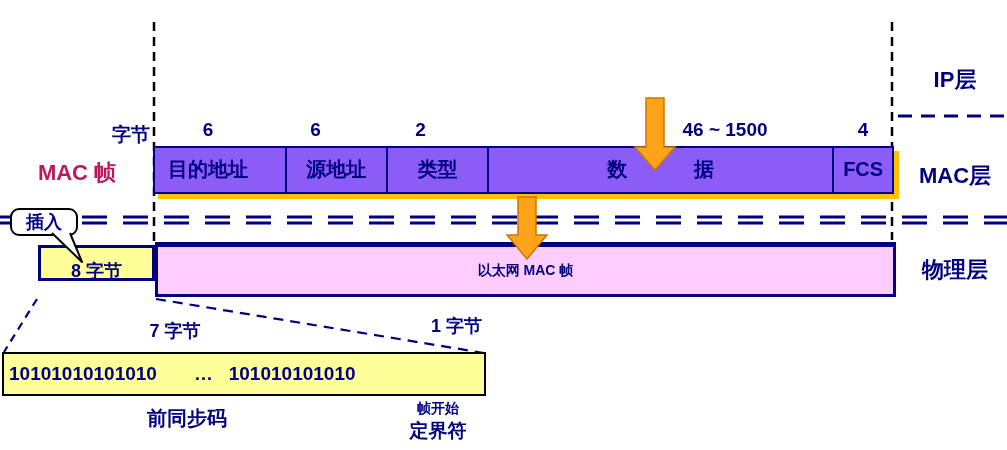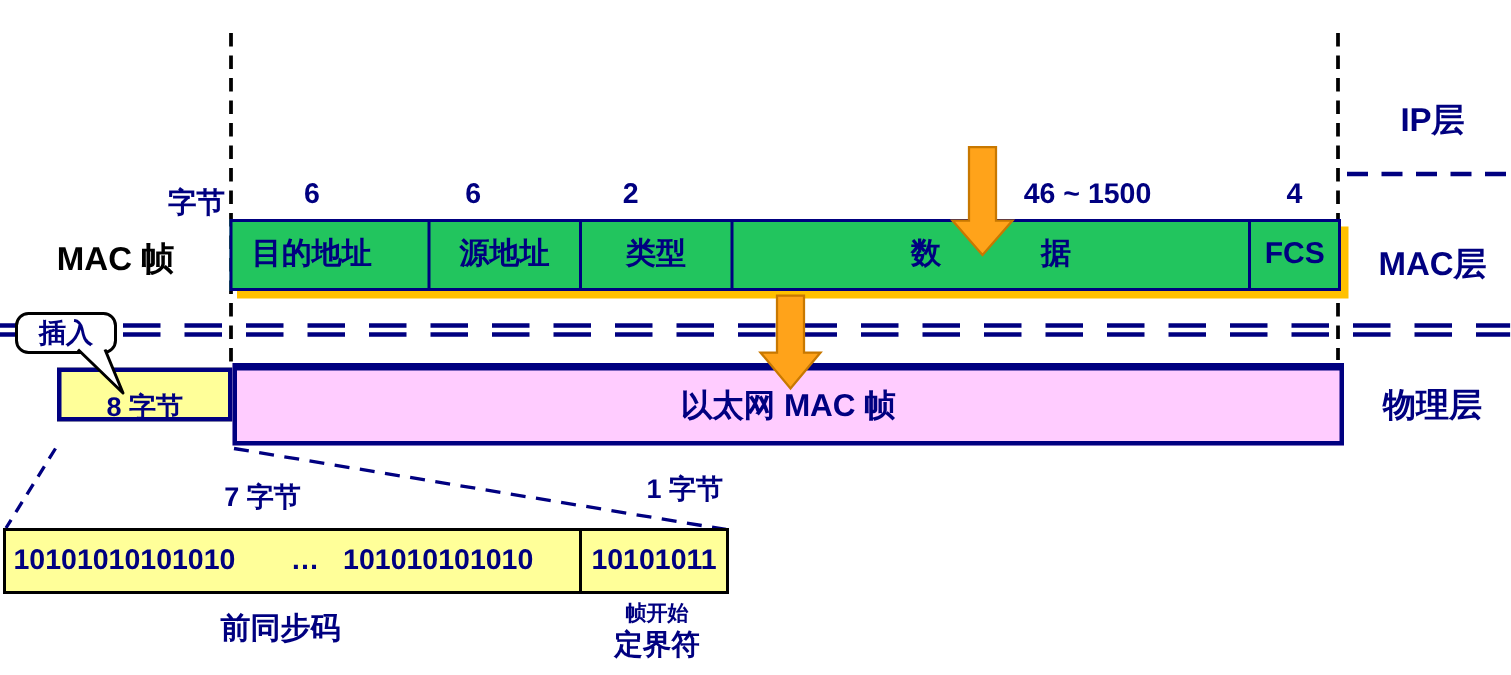--- a/index.html
+++ b/index.html
@@ -12,21 +12,21 @@
   #guides{z-index:0;}
   #overlay{z-index:2;}
   .lbl{white-space:pre;}
   .ctr{text-align:center;}
   .rgt{text-align:right;}
   
   .size-lbl{top:117px;height:26px;line-height:26px;font-size:19px;text-align:center;}
   
   #frame-row{
     left:153px;top:146px;width:741px;height:48px;display:flex;
-    background:#22c55e;border:2px solid #000080;box-sizing:border-box;
+    background:#8b5cf6;border:2px solid #000080;box-sizing:border-box;
     box-shadow:5px 5px 0 #FFC000;
   }
   .field{
     box-sizing:border-box;height:100%;line-height:42px;text-align:center;
     font-size:20px;white-space:pre;overflow:hidden;
   }
   .field + .field{border-left:2px solid #000080;}
   
   #ip-box{
     left:470px;top:61px;width:365px;height:37px;background:#CFEAFB;
@@ -41,34 +41,34 @@
   }
   
   #preamble-box{
     left:38px;top:245px;width:117px;height:36px;background:#FFFF99;
     border:3px solid #000080;box-sizing:border-box;
     line-height:46px;text-align:center;font-size:18px;
   }
   #eth-box{
     left:155px;top:242px;width:741px;height:55px;background:#FFCCFF;
     border:3px solid #000080;border-top-width:5px;box-sizing:border-box;
-    line-height:47px;text-align:center;font-size:21px;
+    line-height:47px;text-align:center;font-size:14px;
   }
   
   #bits-box{
     left:2px;top:352px;width:484px;height:44px;background:#FFFF99;
     border:2px solid #000000;box-sizing:border-box;display:flex;
   }
   .bits-cell{
     box-sizing:border-box;height:100%;line-height:40px;font-size:19px;white-space:pre;overflow:hidden;
   }
   #bits-left{width:382px;padding-left:5px;border-radius:17px;}
   #bits-right{width:98px;border-left:2px solid #000000;text-align:center;}
   .layer-lbl{width:100px;font-size:22px;text-align:center;height:26px;line-height:26px;}
-  .red{color:#000000;}
+  .red{color:#be185d;}
 </style>
 </head>
 <body>
 
 <div id="canvas">
 
   <svg id="guides" class="svg-layer" width="1007" height="450">
     <line x1="154" y1="22" x2="154" y2="242" stroke="#000000" stroke-width="2.5" stroke-dasharray="9,6"></line>
     <line x1="892" y1="22" x2="892" y2="240" stroke="#000000" stroke-width="2.5" stroke-dasharray="9,6"></line>
     <line x1="898" y1="116" x2="1007" y2="116" stroke="#000080" stroke-width="3" stroke-dasharray="14,9"></line>
@@ -109,21 +109,20 @@
   </div>
   <div id="eth-box" class="abs">
     <span>以太网 MAC 帧</span>
   </div>
 
   <div class="abs ctr" style="left:130px;top:319px;width:90px;font-size:18px;">7 字节</div>
   <div class="abs ctr" style="left:414px;top:314px;width:85px;font-size:18px;">1 字节</div>
 
   <div id="bits-box" class="abs">
     <div id="bits-left" class="bits-cell">10101010101010       …   101010101010</div>
-    <div id="bits-right" class="bits-cell">10101011</div>
   </div>
 
   <div class="abs ctr" style="left:123px;top:405px;width:128px;font-size:20px;">前同步码</div>
   <div class="abs ctr" style="left:394px;top:397px;width:88px;font-size:14px;line-height:22px;height:22px;">帧开始</div>
   <div class="abs ctr" style="left:394px;top:420px;width:88px;font-size:19px;line-height:22px;height:22px;">定界符</div>
 
   <svg id="overlay" class="svg-layer" width="1007" height="450">
     <path d="M646 98 L664 98 L664 147 L675 147 L655 170 L635 147 L646 147 Z" fill="#FFA31A" stroke="#C87800" stroke-width="1.5"></path>
     <path d="M518 197 L536 197 L536 235 L547 235 L527 259 L507 235 L518 235 Z" fill="#FFA31A" stroke="#C87800" stroke-width="1.5"></path>
     <path d="M52 233 L82 262 L70 233" fill="#ffffff" stroke="#000000" stroke-width="2" stroke-linejoin="round"></path>

